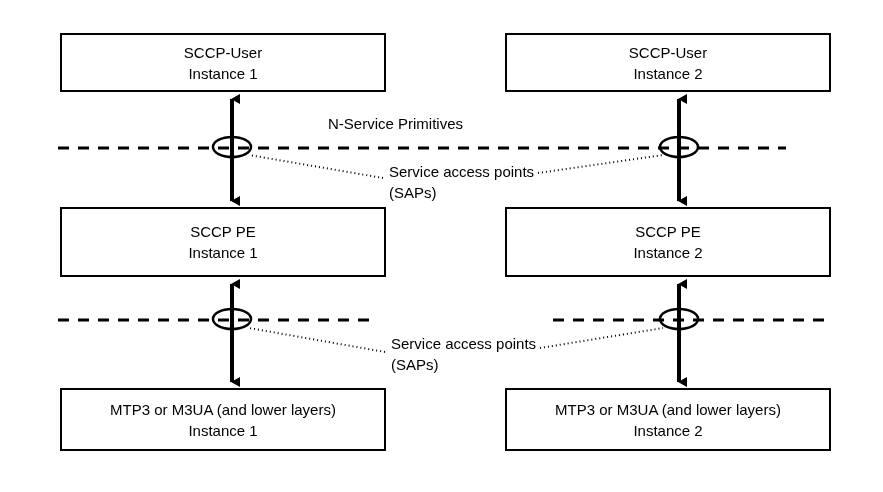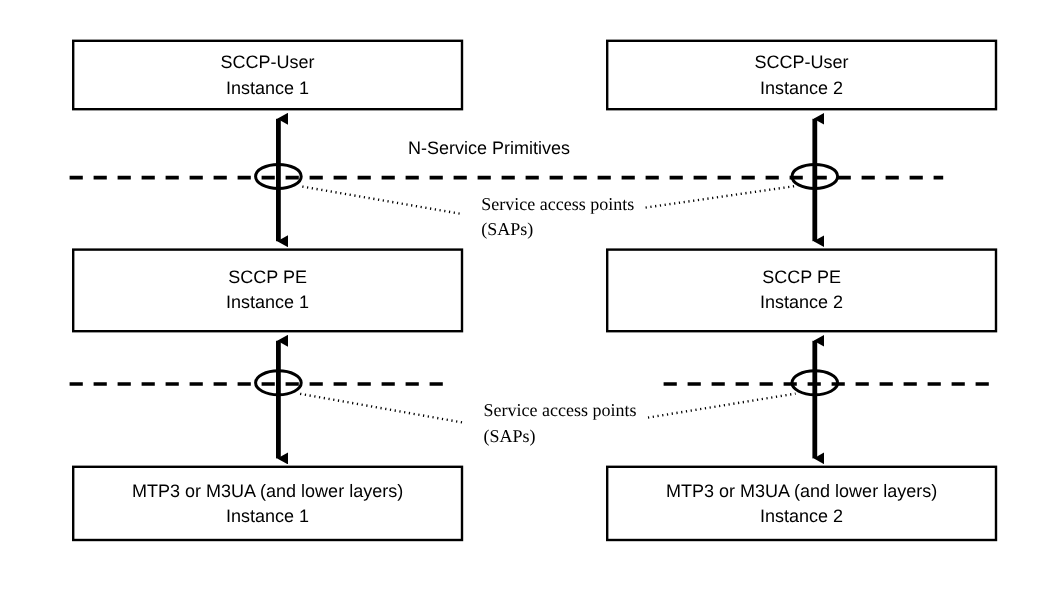--- a/index.html
+++ b/index.html
@@ -35,26 +35,24 @@
   .layer-box .ttl,
   .layer-box .sub {
     display: block;
   }
   .free-label {
     position: absolute;
     font-size: 15px;
     line-height: 21px;
     white-space: nowrap;
     text-align: left;
-    margin-left: 12px;
   }
   .free-label.two-line {
     white-space: normal;
     width: 170px;
-    font-family: Liberation Serif, serif;
   }
   svg.overlay {
     position: absolute;
     left: 0;
     top: 0;
     width: 883px;
     height: 492px;
   }
 </style>
 </head>

